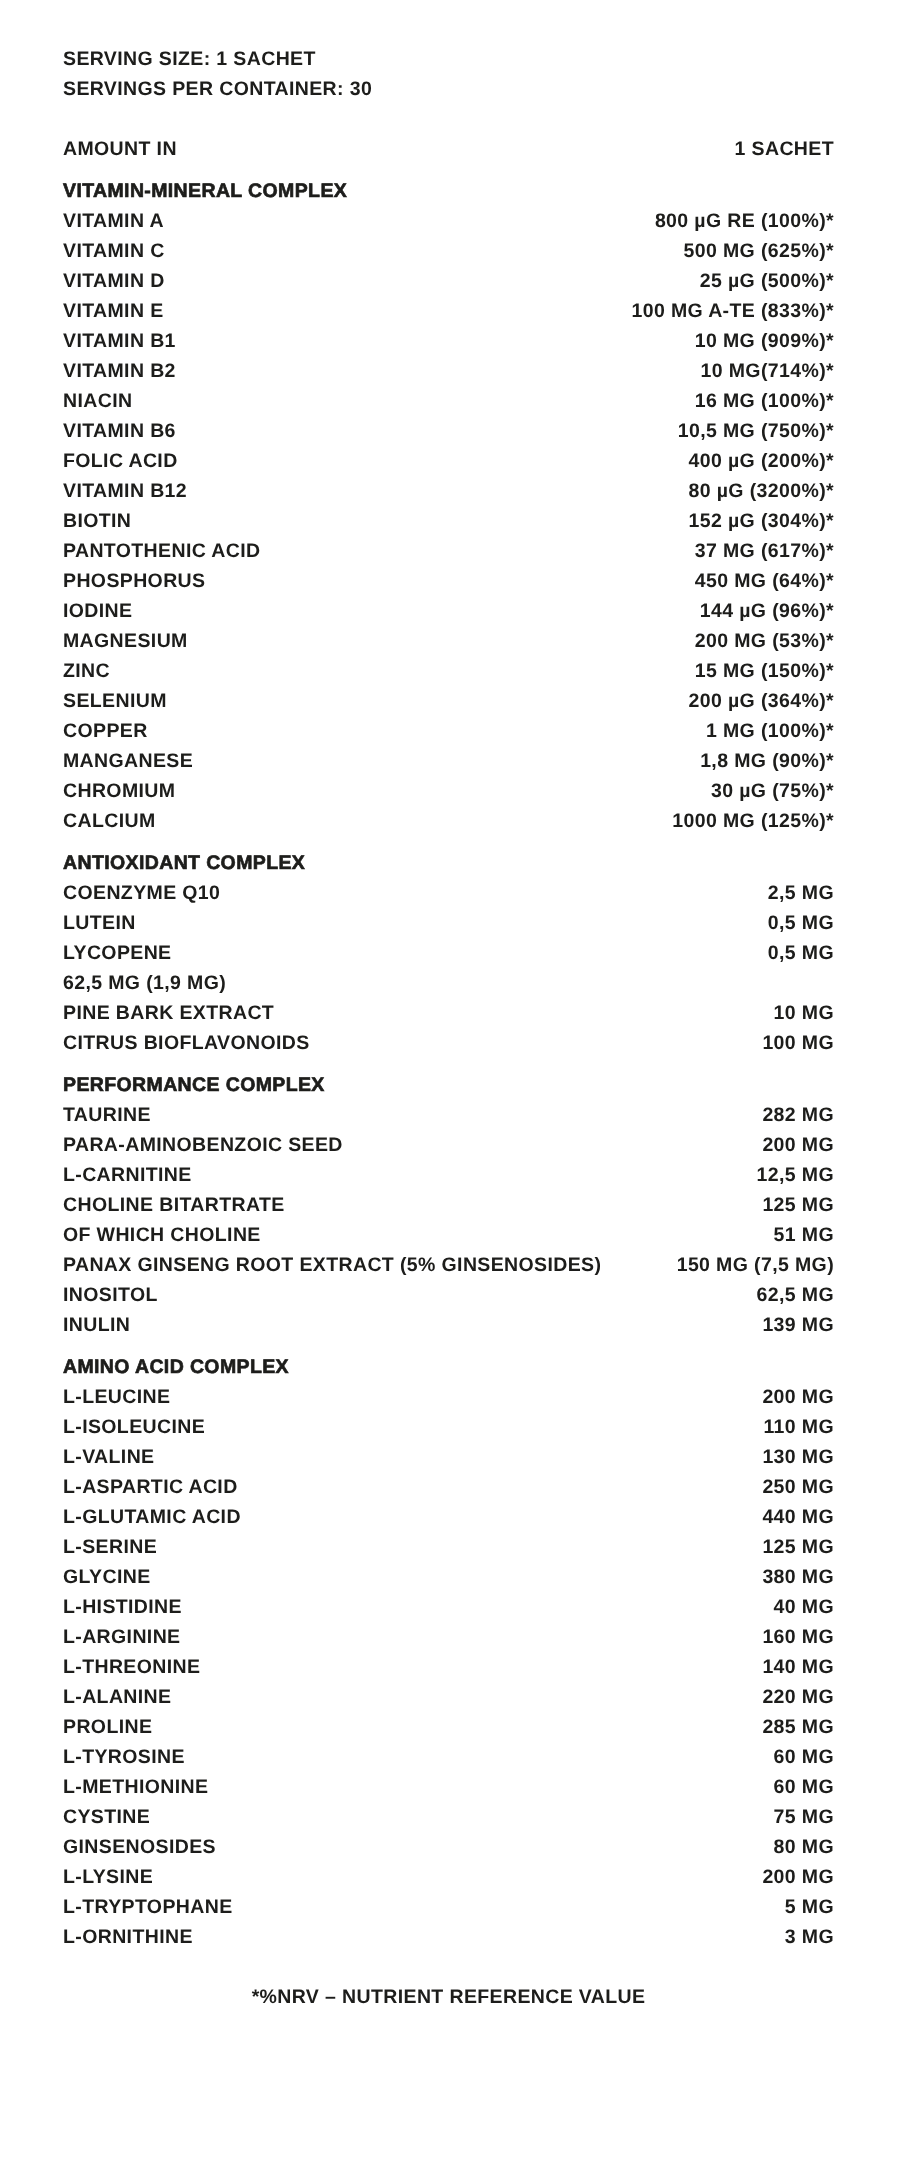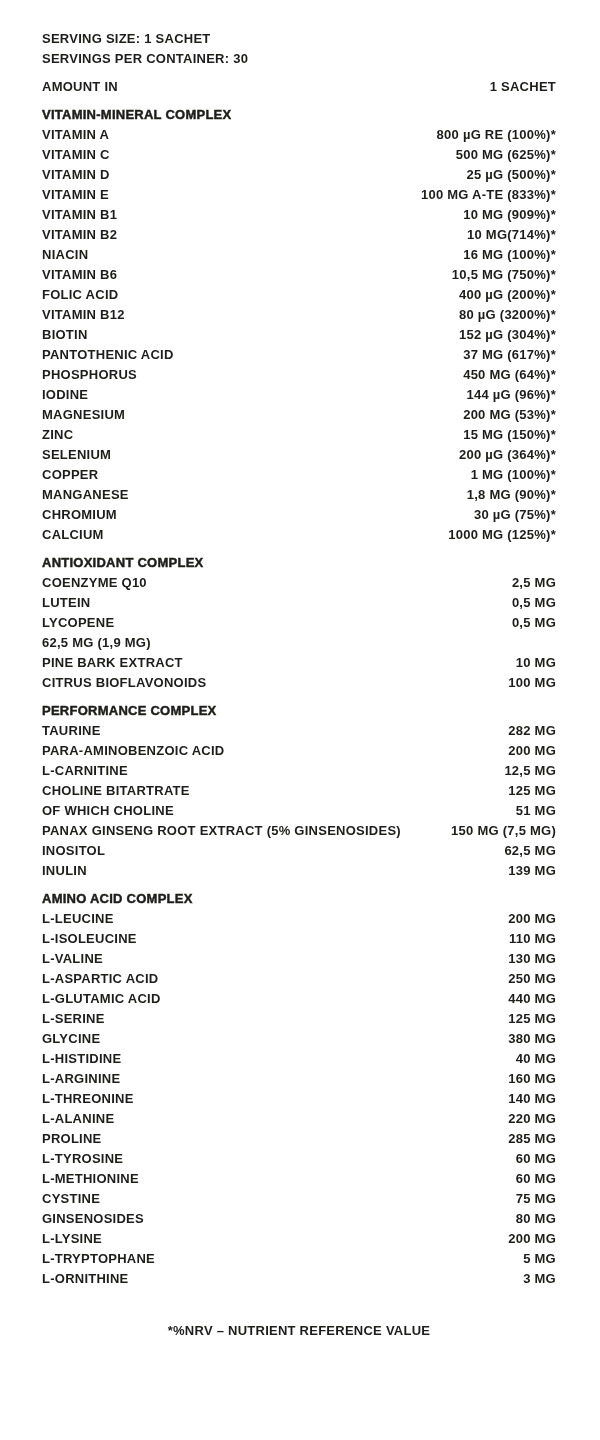--- a/index.html
+++ b/index.html
@@ -29,31 +29,31 @@
   }
   .row {
     height: 20px;
     line-height: 20px;
     display: flex;
     justify-content: space-between;
     align-items: baseline;
   }
   .row .lbl { white-space: nowrap; }
   .row .val { white-space: nowrap; text-align: right; }
-  .head-row { margin-top: 8px; }
+  .head-row { margin-top: 20px; }
   .section { margin-top: 8px; }
   .section-title {
     height: 20px;
     line-height: 20px;
     font-weight: 800;
     -webkit-text-stroke: 0.45px #1d1d1b;
     white-space: nowrap;
   }
   .footnote {
-    margin-top: 32px;
+    margin-top: 20px;
     height: 20px;
     line-height: 20px;
     text-align: center;
   }
 </style>
 </head>
 <body>
 
 <div class="label">
   <div class="serving-block">
@@ -180,21 +180,21 @@
           <span class="val">100 MG</span>
         </div>
       </div>
       <div class="section">
         <div class="section-title">PERFORMANCE COMPLEX</div>
         <div class="row">
           <span class="lbl">TAURINE</span>
           <span class="val">282 MG</span>
         </div>
         <div class="row">
-          <span class="lbl">PARA-AMINOBENZOIC ACID</span>
+          <span class="lbl">PARA-AMINOBENZOIC SEED</span>
           <span class="val">200 MG</span>
         </div>
         <div class="row">
           <span class="lbl">L-CARNITINE</span>
           <span class="val">12,5 MG</span>
         </div>
         <div class="row">
           <span class="lbl">CHOLINE BITARTRATE</span>
           <span class="val">125 MG</span>
         </div>

